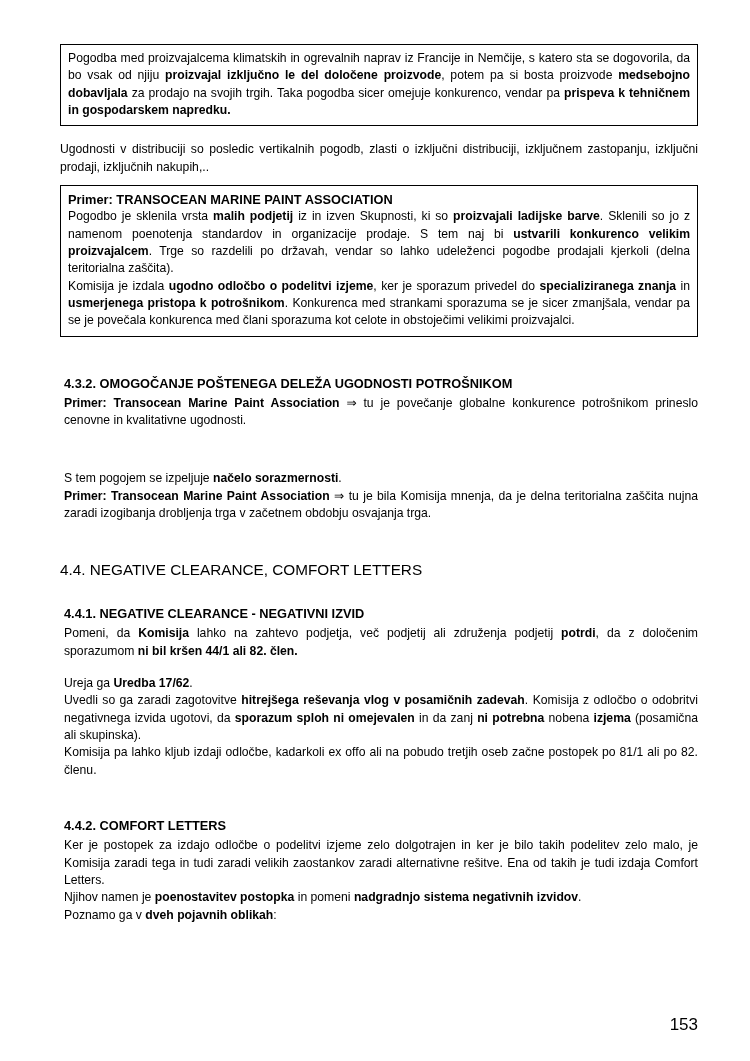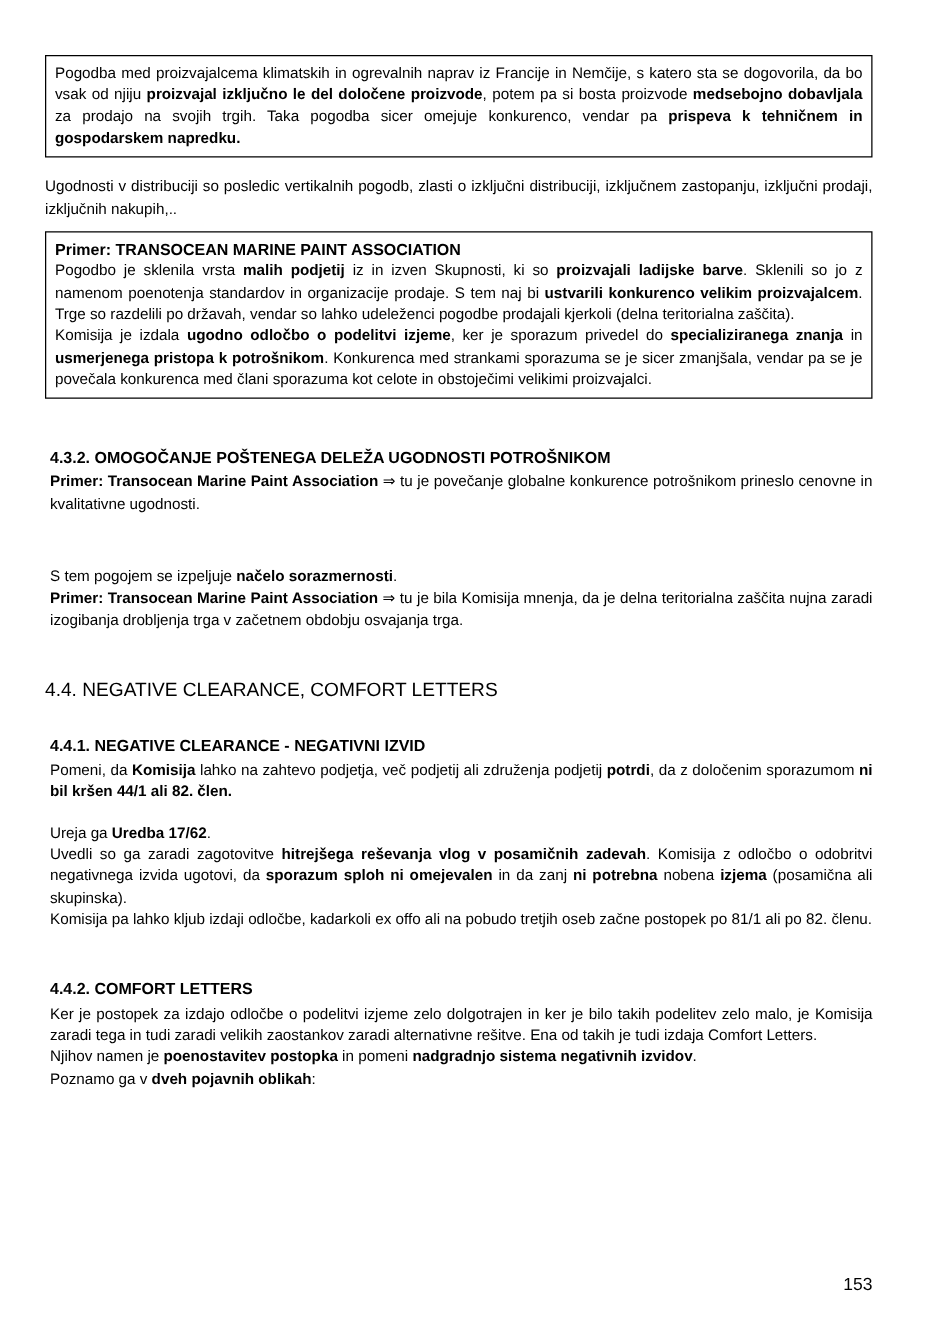--- a/index.html
+++ b/index.html
@@ -14,21 +14,21 @@
     color: #000000;
     position: relative;
     overflow: hidden;
   }
   .page {
     position: absolute;
     left: 0; top: 0;
     width: 750px;
     height: 1061px;
     box-sizing: border-box;
-    padding: 44px 52px 0 36px;
+    padding: 44px 52px 0 60px;
   }
   p {
     margin: 0;
     font-size: 12.2px;
     line-height: 1.42;
     text-align: justify;
   }
   b { font-weight: bold; }
   .boxed {
     border: 1px solid #000000;
@@ -50,21 +50,21 @@
     font-size: 15.3px;
     font-weight: normal;
     margin: 0;
     line-height: 1.35;
   }
   .head-indent { padding-left: 4px; }
   .pagenum {
     position: absolute;
     right: 52px;
     bottom: 26px;
-    font-size: 14px;
+    font-size: 17px;
   }
   .arrow { font-size: 12.2px; }
 </style>
 </head>
 <body>
 
 <div class="page">
 
   <div class="boxed">
     <p>

